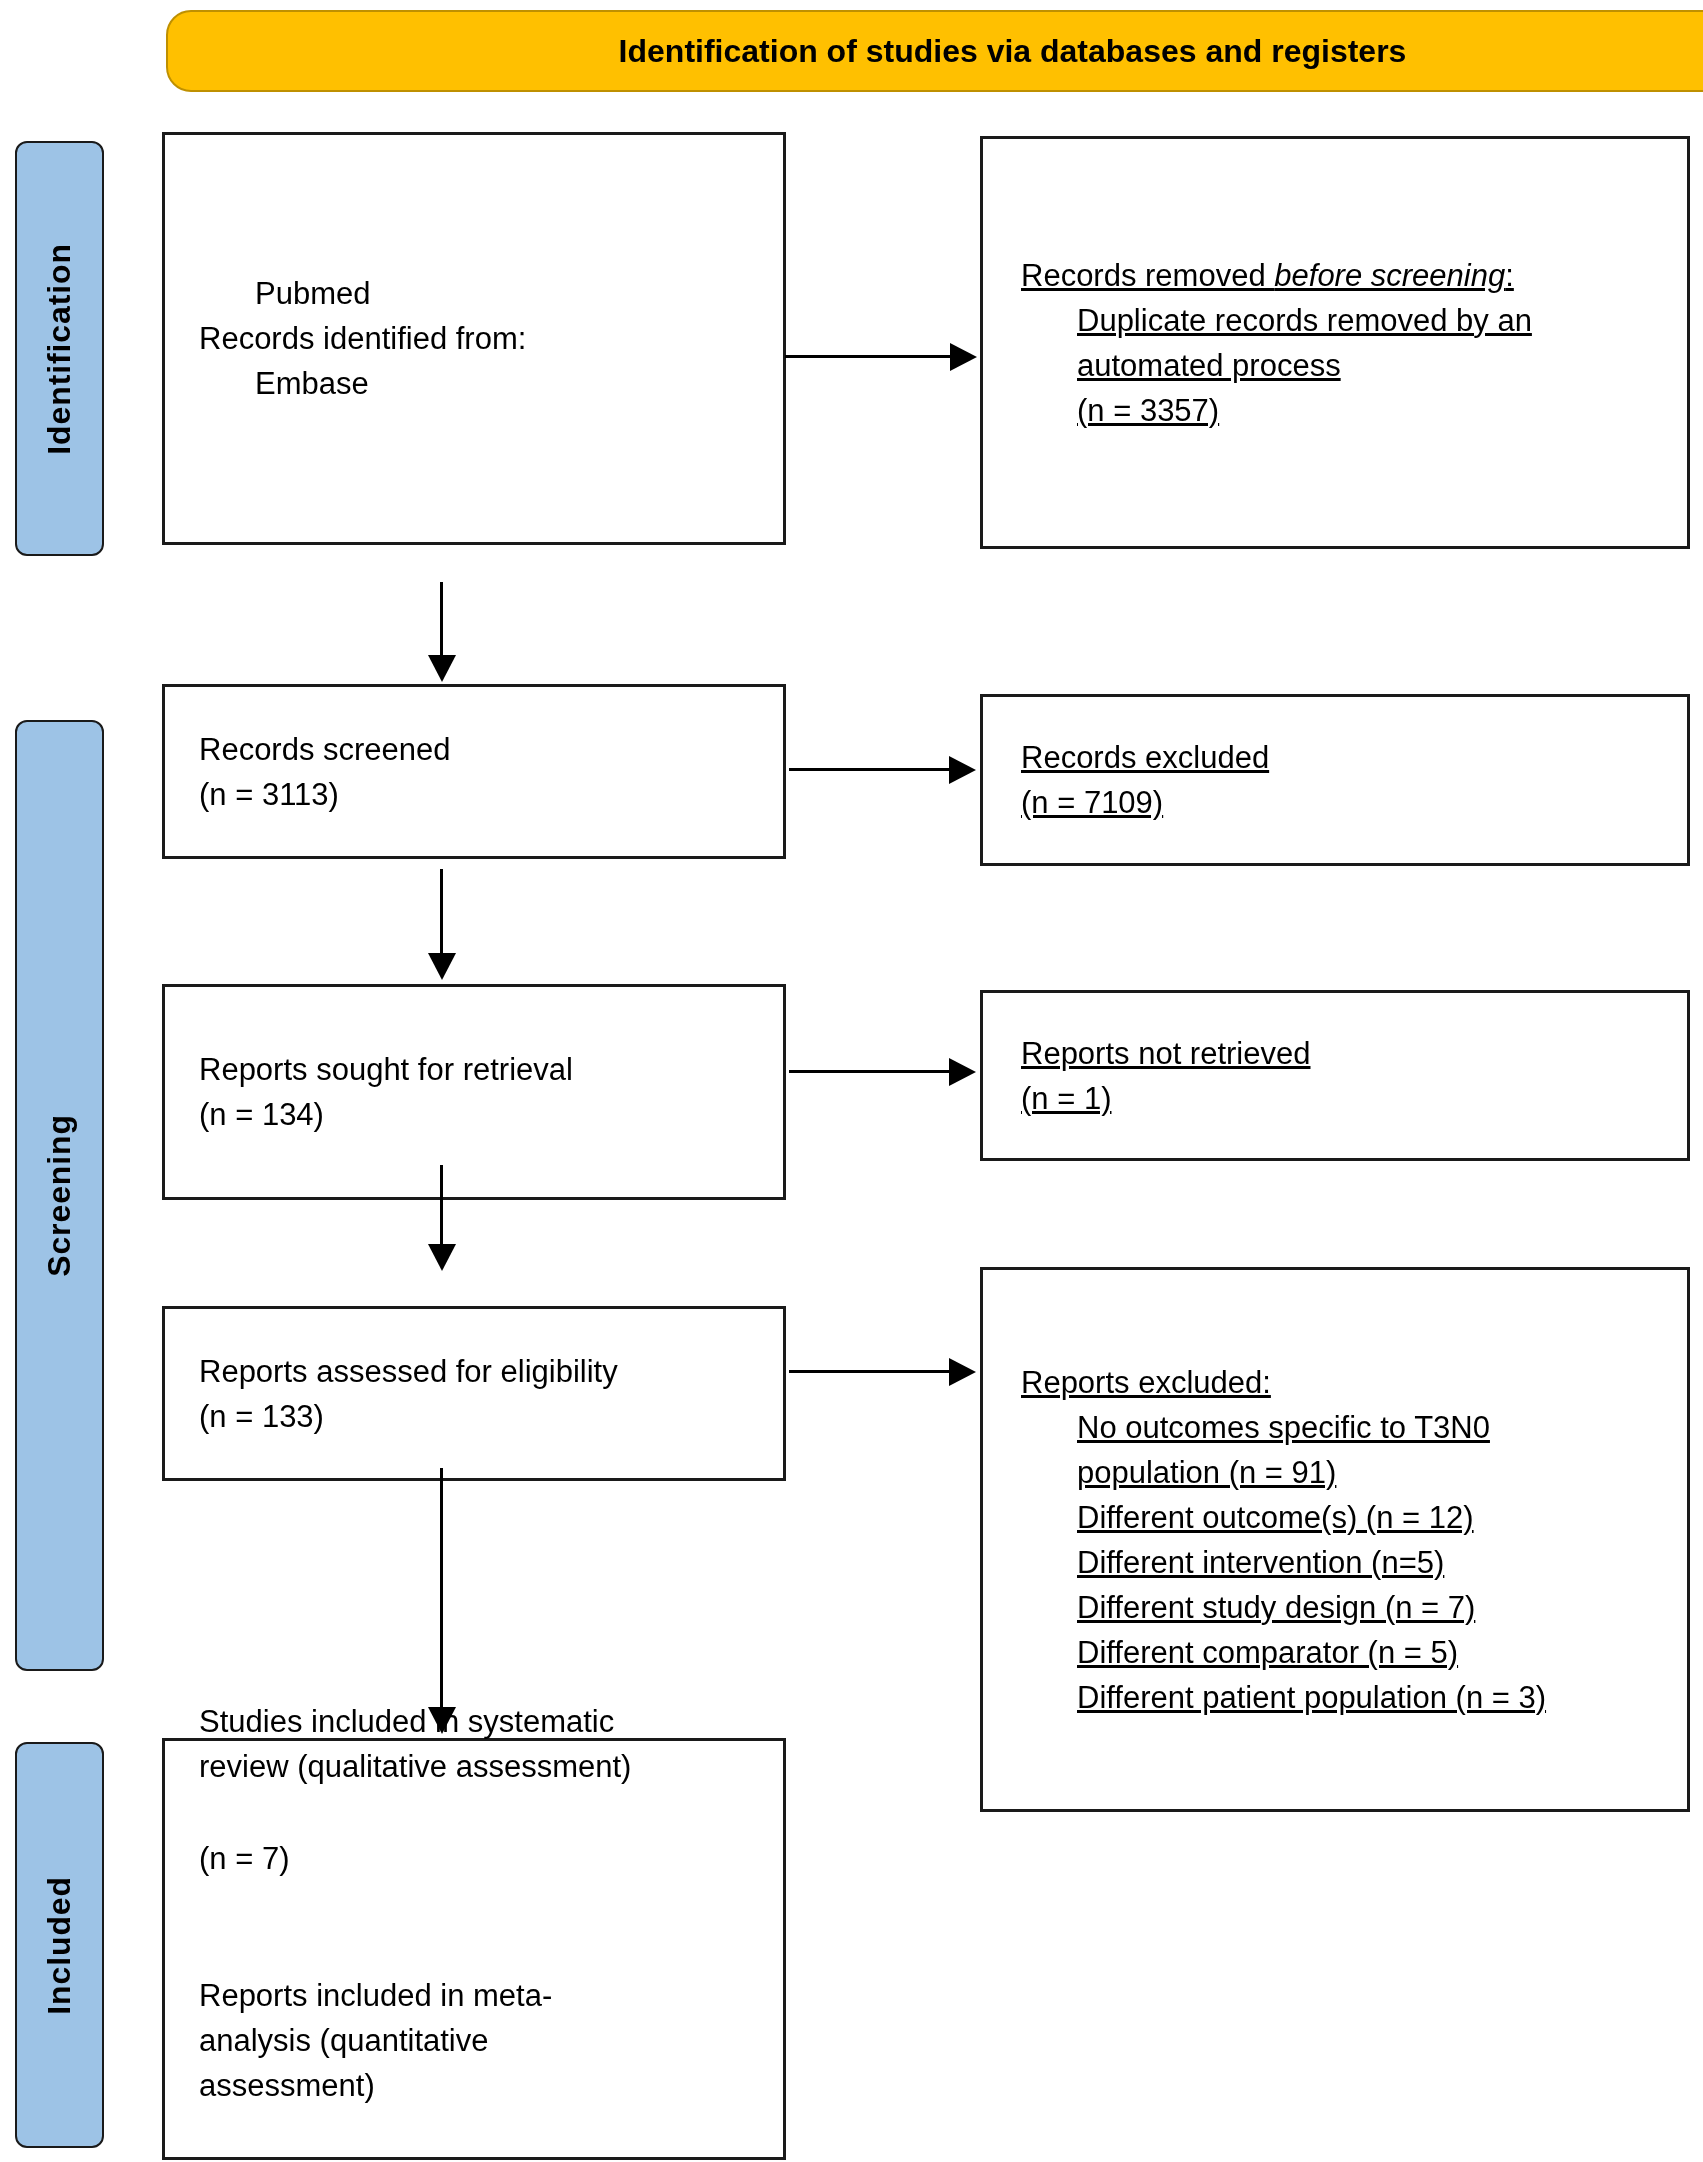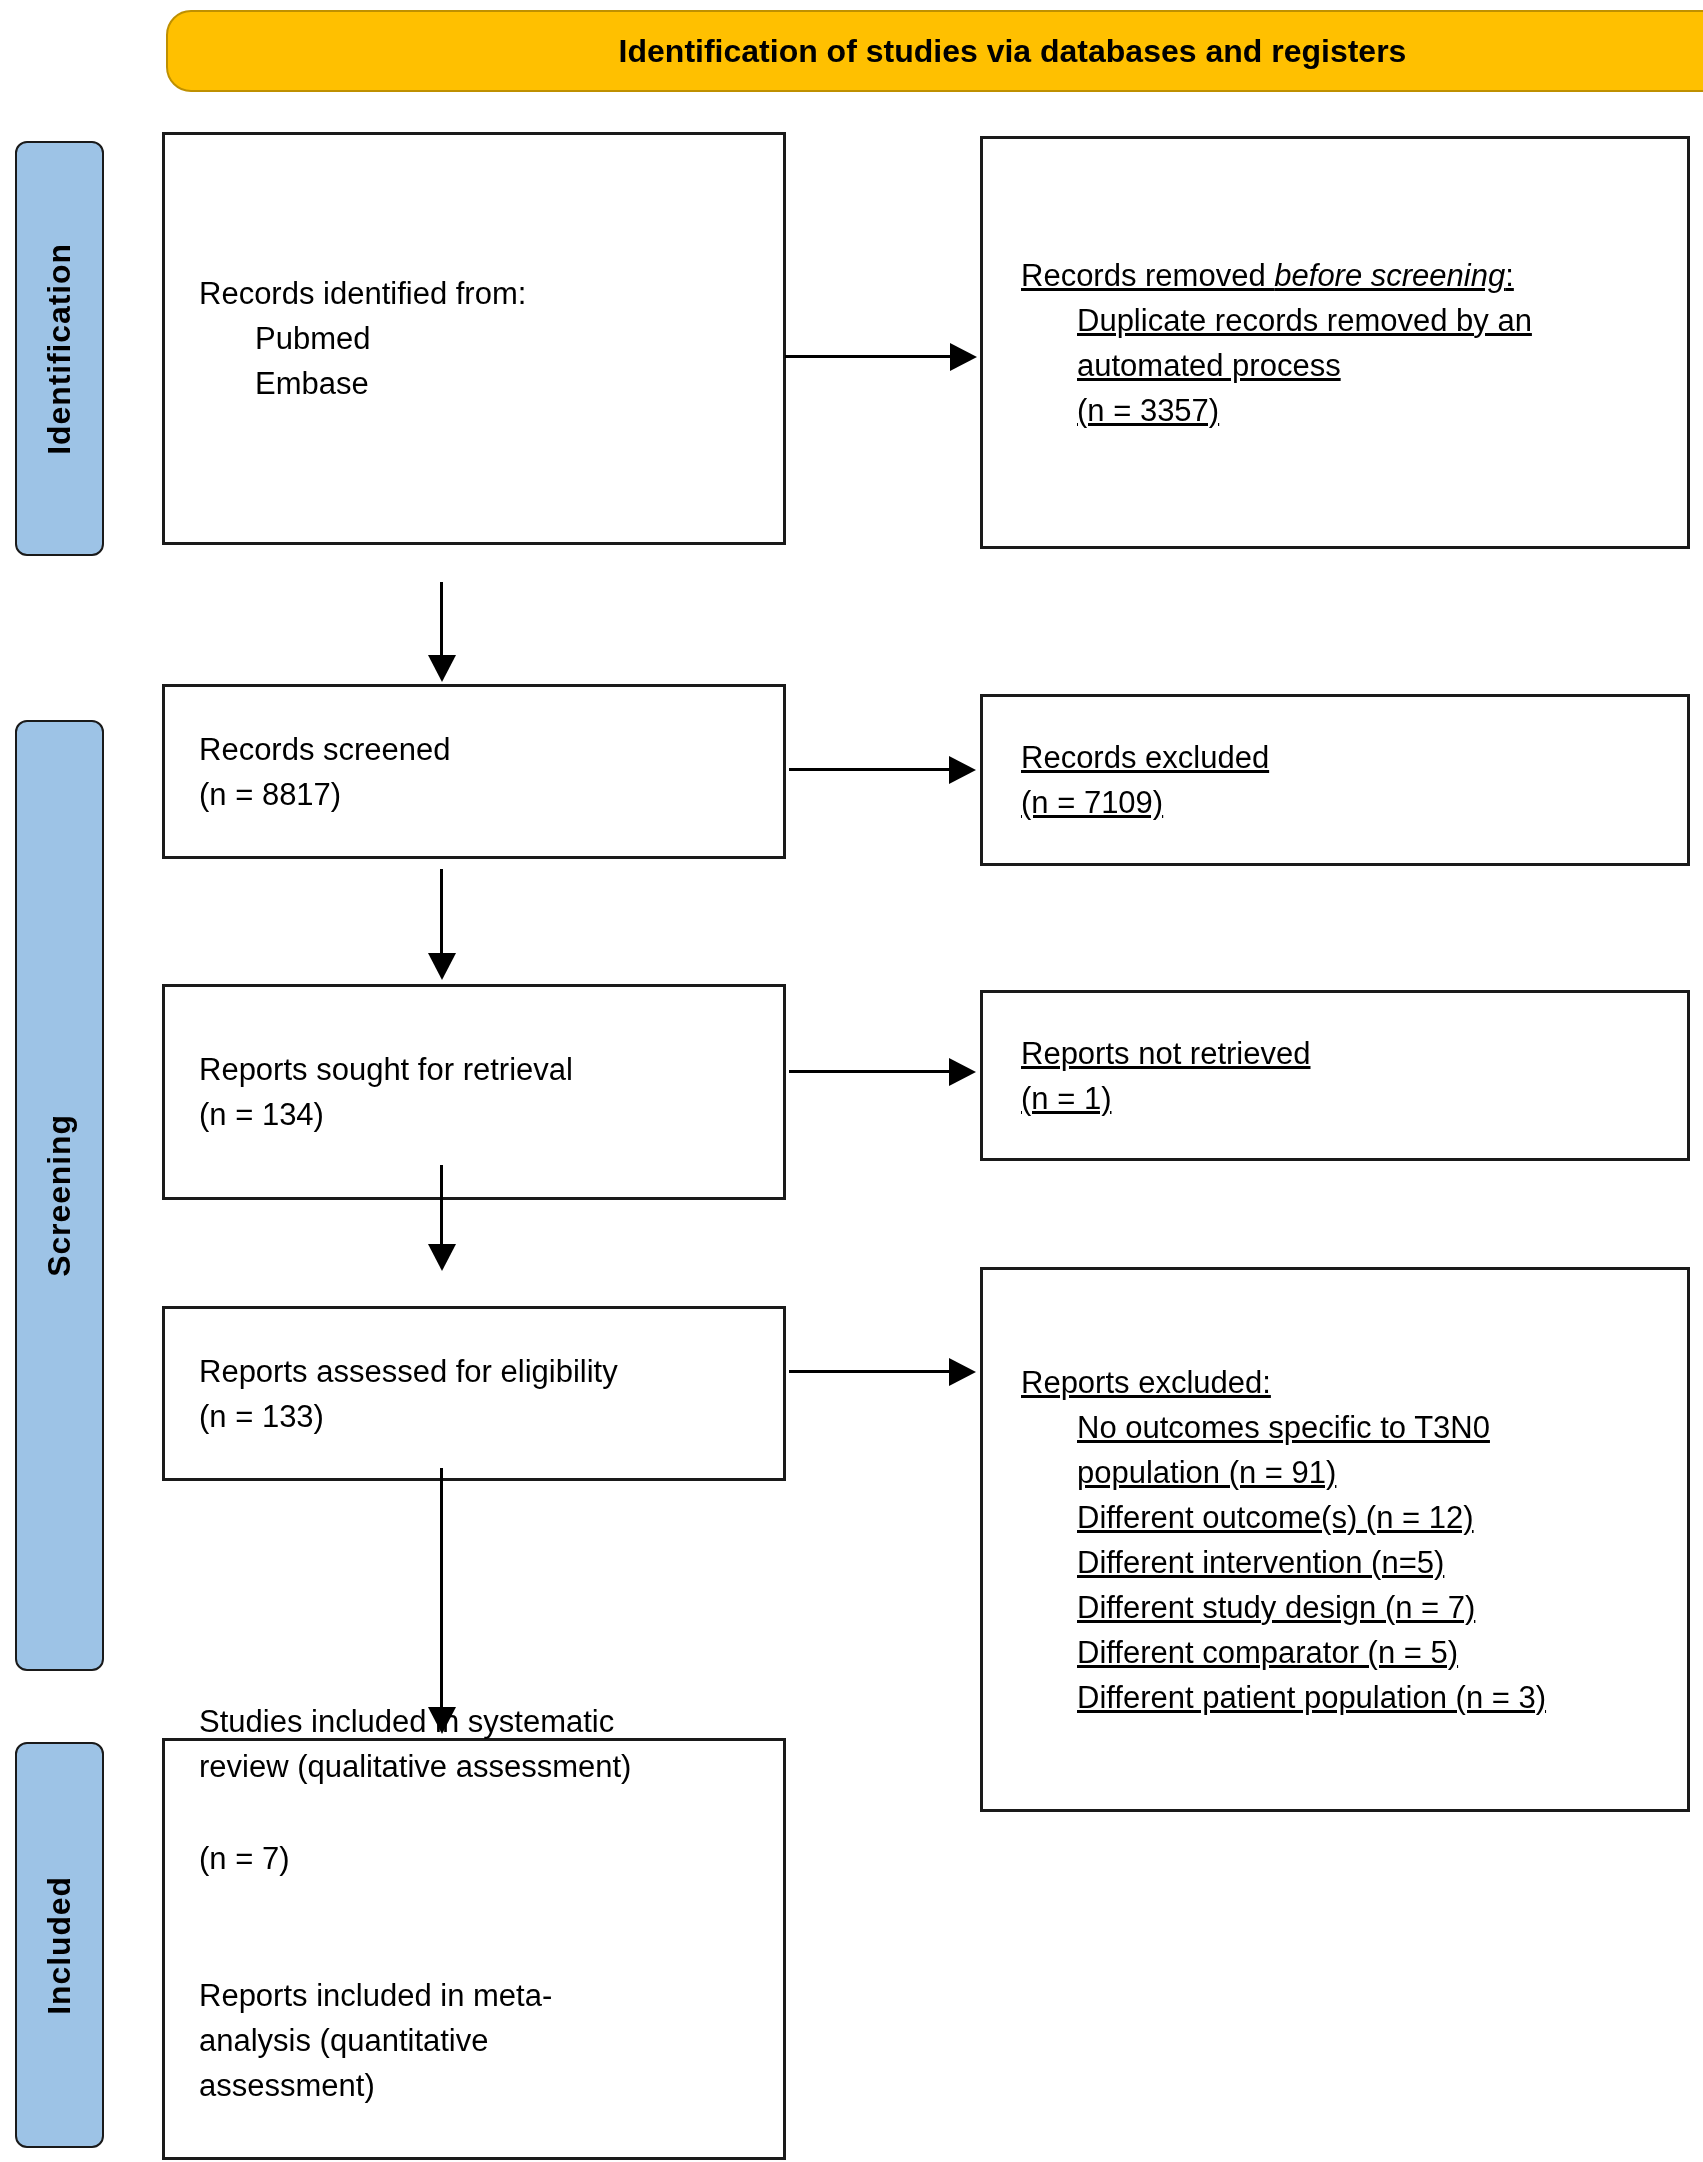--- a/index.html
+++ b/index.html
@@ -105,34 +105,34 @@
     <span class="vtext">Identification</span>
   </div>
   <div class="stage stage-screen">
     <span class="vtext">Screening</span>
   </div>
   <div class="stage stage-incl">
     <span class="vtext">Included</span>
   </div>
 
   <div class="box col1 b1">
+    <div class="line ind">Pubmed</div>
     <div class="line">Records identified from:</div>
-    <div class="line ind">Pubmed</div>
     <div class="line ind">Embase</div>
   </div>
 
   <div class="box col2 r1">
     <div class="line"><span>Records removed </span><span class="it">before screening</span><span>:</span></div>
     <div class="line ind maxw600">Duplicate records removed by an automated process</div>
     <div class="line ind">(n = 3357)</div>
   </div>
 
   <div class="box col1 b2">
     <div class="line">Records screened</div>
-    <div class="line">(n = 8817)</div>
+    <div class="line">(n = 3113)</div>
   </div>
 
   <div class="box col2 r2">
     <div class="line">Records excluded</div>
     <div class="line">(n = 7109)</div>
   </div>
 
   <div class="box col1 b3">
     <div class="line">Reports sought for retrieval</div>
     <div class="line">(n = 134)</div>

